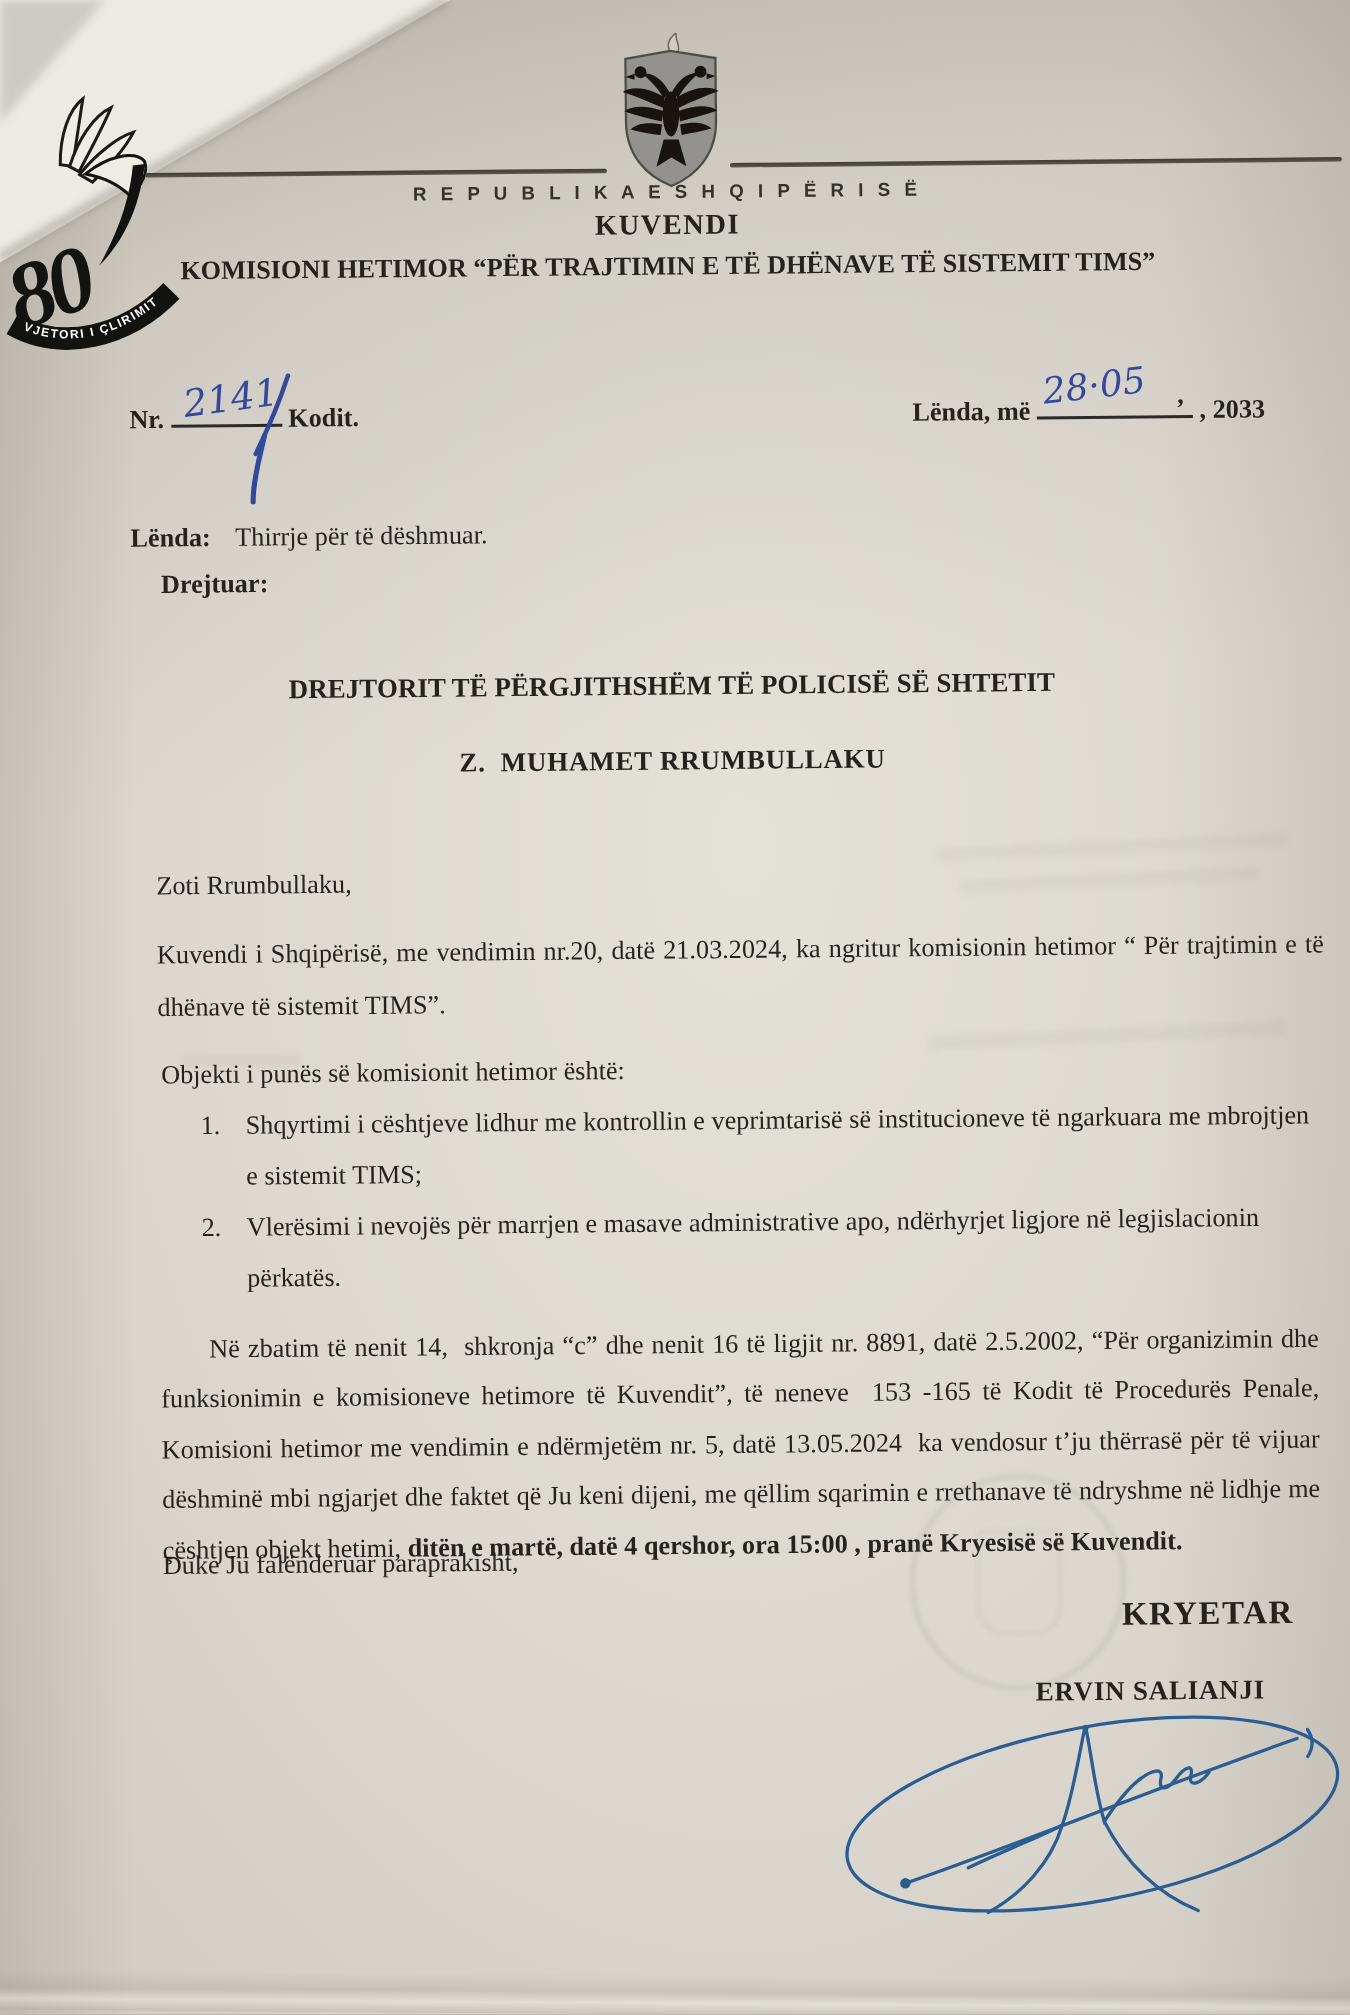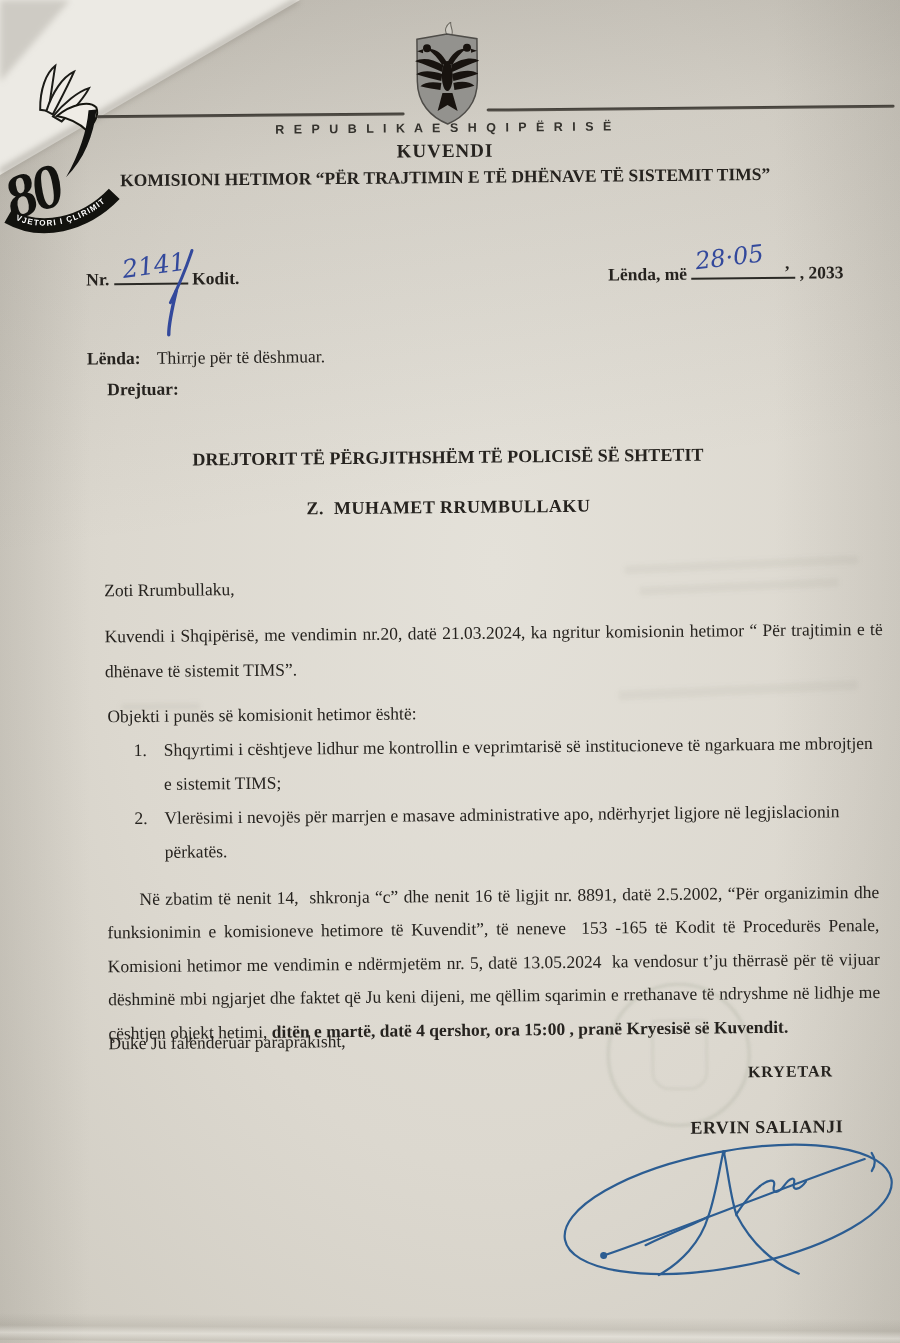--- a/index.html
+++ b/index.html
@@ -155,21 +155,21 @@
     </div>
 
     <div class="abs body-text pre" style="left:105px;top:846px;width:772px;">
       <span>Në zbatim të nenit 14,  shkronja “c” dhe nenit 16 të ligjit nr. 8891, datë 2.5.2002, “Për organizimin dhe funksionimin e komisioneve hetimore të Kuvendit”, të neneve  153 -165 të Kodit të Procedurës Penale, Komisioni hetimor me vendimin e ndërmjetëm nr. 5, datë 13.05.2024  ka vendosur t’ju thërrasë për të vijuar dëshminë mbi ngjarjet dhe faktet që Ju keni dijeni, me qëllim sqarimin e rrethanave të ndryshme në lidhje me çështjen objekt hetimi, </span><span class="b">ditën e martë, datë 4 qershor, ora 15:00 , pranë Kryesisë së Kuvendit.</span>
     </div>
 
     <div class="abs" style="left:105px;top:1030px;font-size:17.5px;">Duke Ju falënderuar paraprakisht,</div>
 
     <div class="abs stamp-ghost" style="left:603px;top:985px;"></div>
 
-    <div class="abs b" style="left:744px;top:1066px;font-size:16px;letter-spacing:1px;">KRYETAR</div>
+    <div class="abs b" style="left:744px;top:1066px;font-size:22px;letter-spacing:1px;">KRYETAR</div>
     <div class="abs b" style="left:686px;top:1120px;font-size:18px;letter-spacing:0.5px;">ERVIN SALIANJI</div>
 
     <svg class="abs" style="left:545px;top:1125px;" width="352" height="195" viewBox="0 0 352 195">
       <g fill="none" stroke="#2c5d92" stroke-width="2.2" stroke-linecap="round">
         <ellipse cx="178" cy="87" rx="166" ry="58" transform="rotate(-10 178 87)"></ellipse>
         <path d="M53,132 C120,110 220,70 315,38"></path>
         <path d="M95,122 C130,106 148,100 158,94 C166,72 170,44 174,28 C178,48 180,72 186,92 C194,80 202,70 210,64"></path>
         <path d="M210,64 C218,58 226,56 224,64 C222,72 228,72 234,64 C240,56 246,54 244,62 C242,70 250,68 256,60"></path>
         <path d="M186,92 C200,120 220,140 248,152"></path>
         <path d="M158,94 C150,120 130,140 108,152"></path>

